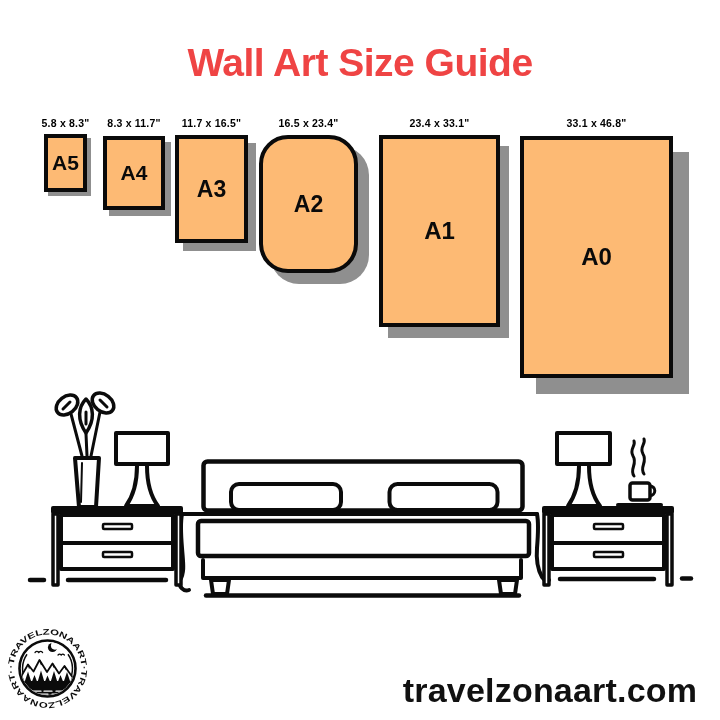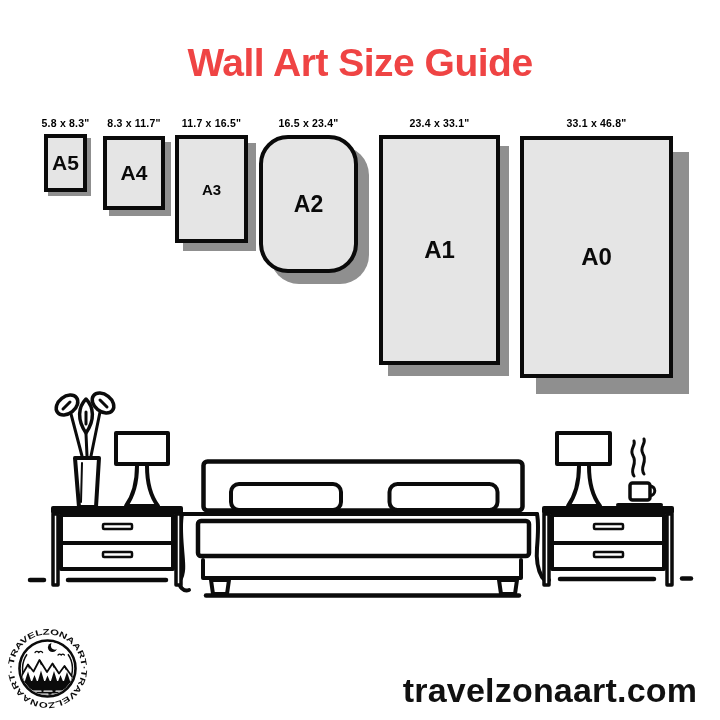--- a/index.html
+++ b/index.html
@@ -9,29 +9,29 @@
   }
   .title{
     position:absolute;left:0;top:41px;width:720px;text-align:center;
     font-size:39px;font-weight:800;letter-spacing:-0.5px;color:#ef4444;
   }
   .dims{
     position:absolute;top:117px;font-size:10.5px;font-weight:700;
     text-align:center;letter-spacing:0.2px;color:#000;white-space:nowrap;
   }
   .paper{
-    position:absolute;box-sizing:border-box;background:#e5e5e5;
+    position:absolute;box-sizing:border-box;background:#fdba74;
     border:4px solid #0a0a0a;display:flex;align-items:center;justify-content:center;
     font-weight:700;color:#0a0a0a;
   }
   #paper-a5{left:44px;top:134px;width:43px;height:58px;font-size:21px;box-shadow:4px 4px 0 #8f8f8f;}
   #paper-a4{left:103px;top:136px;width:62px;height:74px;font-size:21px;box-shadow:6px 6px 0 #8f8f8f;}
-  #paper-a3{left:175px;top:135px;width:73px;height:108px;font-size:15px;box-shadow:8px 8px 0 #8f8f8f;}
+  #paper-a3{left:175px;top:135px;width:73px;height:108px;font-size:23px;box-shadow:8px 8px 0 #8f8f8f;}
   #paper-a2{left:259px;top:135px;width:99px;height:138px;font-size:23px;box-shadow:11px 11px 0 #8f8f8f;border-radius:29px;}
-  #paper-a1{left:379px;top:135px;width:121px;height:230px;font-size:24px;box-shadow:9px 11px 0 #8f8f8f;}
+  #paper-a1{left:379px;top:135px;width:121px;height:192px;font-size:24px;box-shadow:9px 11px 0 #8f8f8f;}
   #paper-a0{left:520px;top:136px;width:153px;height:242px;font-size:24px;box-shadow:16px 16px 0 #8f8f8f;}
   #dims-a5{left:29px;width:73px;}
   #dims-a4{left:88px;width:92px;}
   #dims-a3{left:160px;width:103px;}
   #dims-a2{left:244px;width:129px;}
   #dims-a1{left:364px;width:151px;}
   #dims-a0{left:505px;width:183px;}
   #bedroom{position:absolute;left:0;top:380px;width:720px;height:225px;}
   #logo{position:absolute;left:5px;top:626px;width:85px;height:85px;}
   .website{

